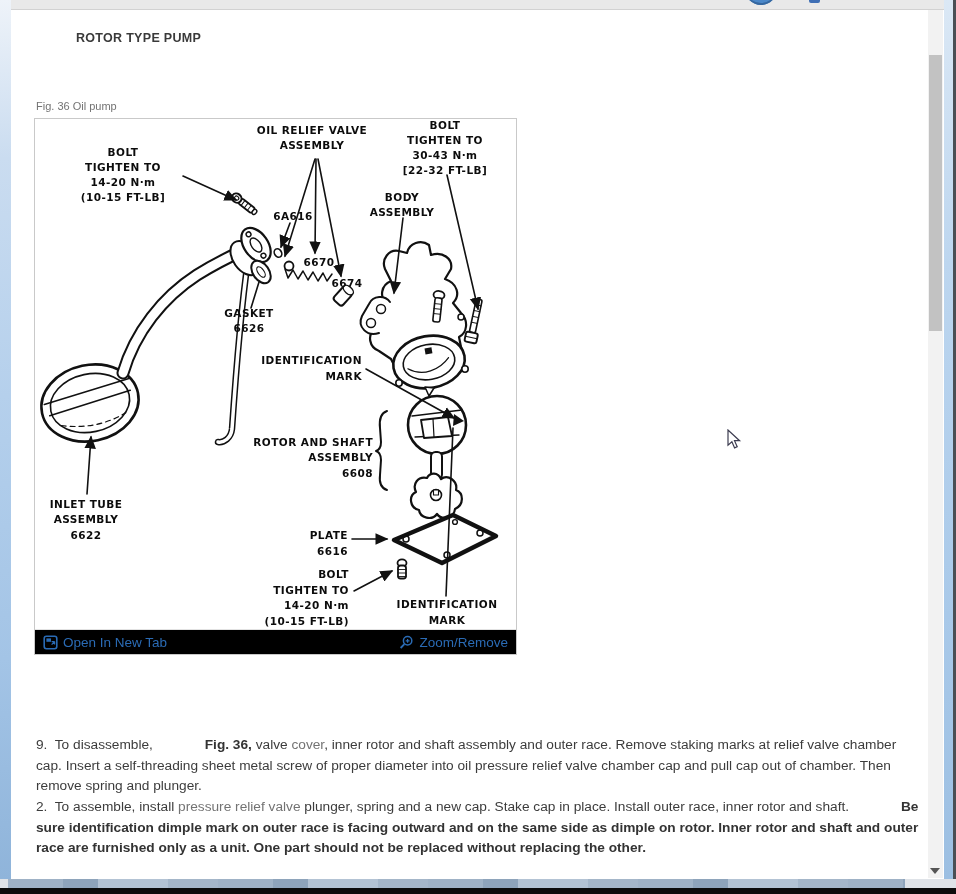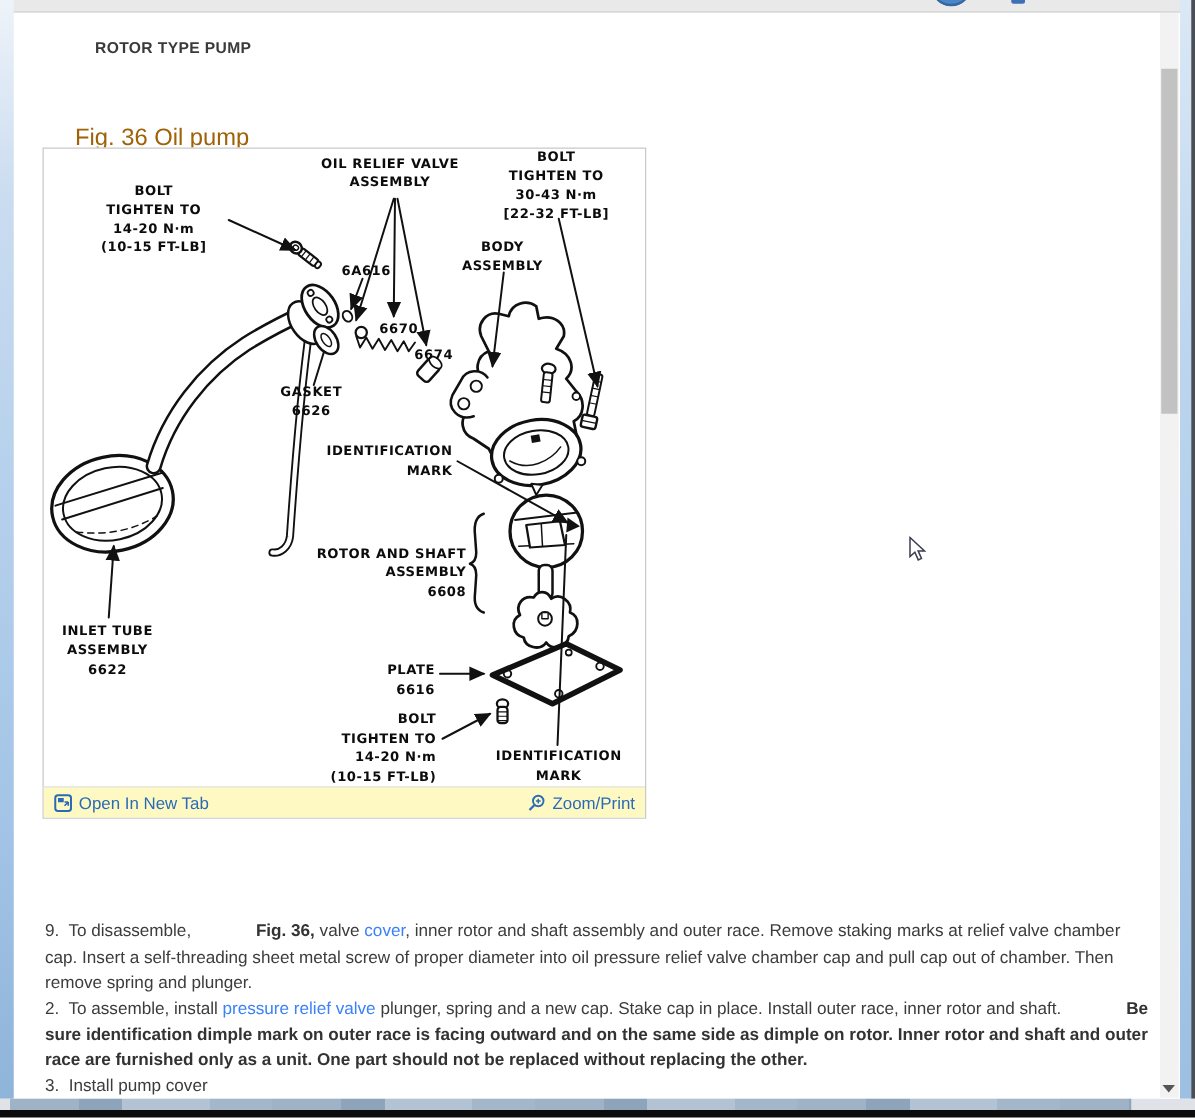--- a/index.html
+++ b/index.html
@@ -14,36 +14,36 @@
   .partial-icon2{position:absolute;left:809px;top:0;width:11px;height:3px;background:#3f6fb5;border-radius:0 0 2px 2px;}
 
   .edge-left{position:absolute;left:0;top:0;width:11px;height:879px;z-index:6;
           background:linear-gradient(180deg,#eef3f9 0%,#cadcf0 18%,#b5d0ec 45%,#a3c4e6 75%,#8fb4da 100%);}
   .edge-right{position:absolute;left:944px;top:0;width:9px;height:879px;z-index:6;
           background:linear-gradient(180deg,#dbe8f5 0%,#bdd6ef 30%,#a9c9e9 70%,#9cbfe2 100%);}
   .edge-dark{position:absolute;left:953px;top:0;width:3px;height:879px;background:#4a4f55;z-index:7;}
 
   .heading{position:absolute;left:24px;top:19px;margin:12px;font-size:12.5px;font-weight:bold;
            color:#3a3a3a;letter-spacing:.3px;padding-left:40px;}
-  .caption{position:absolute;left:36px;top:100px;font-size:19px;color:#a16207;margin-left:24px;}
+  .caption{position:absolute;left:36px;top:100px;font-size:11px;color:#737373;}
 
   .figure-box{position:absolute;left:34px;top:118px;width:483px;height:537px;
               border:1px solid #c9c9c9;background:#fff;box-sizing:border-box;}
   .figure-box svg.diagram{position:absolute;left:0;top:0;}
-  .fig-footer{position:absolute;left:0;bottom:0;width:100%;height:25px;background:#fef9c3;
+  .fig-footer{position:absolute;left:0;bottom:0;width:100%;height:25px;background:#000000;
               border-top:1px solid #e2e2e2;display:flex;align-items:center;
               justify-content:space-between;box-sizing:border-box;padding:0 8px;text-align:center;}
   .fig-link{display:flex;align-items:center;gap:5px;color:#2a6bb5;font-size:13.5px;
             text-decoration:none;cursor:pointer;}
 
   .steps{position:absolute;left:36px;top:735px;width:884px;font-size:13.7px;color:#3c3c3c;
          line-height:20.65px;}
   .steps p{margin:0;white-space:pre-wrap;}
   .steps .b{font-weight:bold;color:#333;padding-left:48px;}
-  .steps .lnk{color:#3b82f6;text-decoration:none;cursor:pointer;}
+  .steps .lnk{color:#737373;text-decoration:none;cursor:pointer;}
 
   .vscroll-track{position:absolute;left:928px;top:10px;width:15px;height:868px;background:#f2f2f2;z-index:4;}
   .vscroll-thumb{position:absolute;left:1px;top:45px;width:13px;height:276px;background:#c2c2c2;}
   .vscroll-down{position:absolute;left:2px;top:858px;width:0;height:0;
         border-left:5px solid transparent;border-right:5px solid transparent;border-top:6px solid #555;}
 
   .hbar{position:absolute;left:0;top:879px;width:956px;height:10px;background:#dfe3e8;z-index:8;}
   .hbar-thumb{position:absolute;left:8px;top:0;width:897px;height:10px;
         background:repeating-linear-gradient(90deg,#9fb2c6 0 55px,#8ea4bb 55px 90px,#b3c3d4 90px 160px,#a4b6c9 160px 210px);}
   .blackbar{position:absolute;left:0;top:888px;width:956px;height:6px;background:#0c0c0c;z-index:9;}
@@ -257,29 +257,28 @@
           <path d="M8.6,9.6 L11.6,6.6 M11.6,6.6 l0,3 M11.6,6.6 l-3,0" stroke="#2a6bb5" stroke-width="1.3" fill="none"></path>
         </svg>
         <span>Open In New Tab</span>
       </a>
       <a class="fig-link">
         <svg width="15" height="15" viewBox="0 0 15 15">
           <circle cx="8.6" cy="5.8" r="4.2" fill="none" stroke="#2a6bb5" stroke-width="1.5"></circle>
           <path d="M5.4,9.2 L1.6,13" stroke="#2a6bb5" stroke-width="1.9" fill="none"></path>
           <path d="M8.6,3.9 v3.8 M6.7,5.8 h3.8" stroke="#2a6bb5" stroke-width="1.2" fill="none"></path>
         </svg>
-        <span>Zoom/Print</span>
+        <span>Zoom/Remove</span>
       </a>
     </div>
   </div>
 
   <div class="steps">
     <p><span>9.  To disassemble, </span><span class="b">Fig. 36,</span><span> valve </span><a class="lnk">cover</a><span>, inner rotor and shaft assembly and outer race. Remove staking marks at relief valve chamber cap. Insert a self-threading sheet metal screw of proper diameter into oil pressure relief valve chamber cap and pull cap out of chamber. Then remove spring and plunger.</span></p>
     <p><span>2.  To assemble, install </span><a class="lnk">pressure relief valve</a><span> plunger, spring and a new cap. Stake cap in place. Install outer race, inner rotor and shaft. </span><span class="b">Be sure identification dimple mark on outer race is facing outward and on the same side as dimple on rotor. Inner rotor and shaft and outer race are furnished only as a unit. One part should not be replaced without replacing the other.</span></p>
-    <p><span>3.  Install pump cover</span></p>
   </div>
 
   <div class="topbar">
     <div class="partial-circle"></div>
     <div class="partial-icon2"></div>
   </div>
 
   <div class="vscroll-track">
     <div class="vscroll-thumb"></div>
     <div class="vscroll-down"></div>

